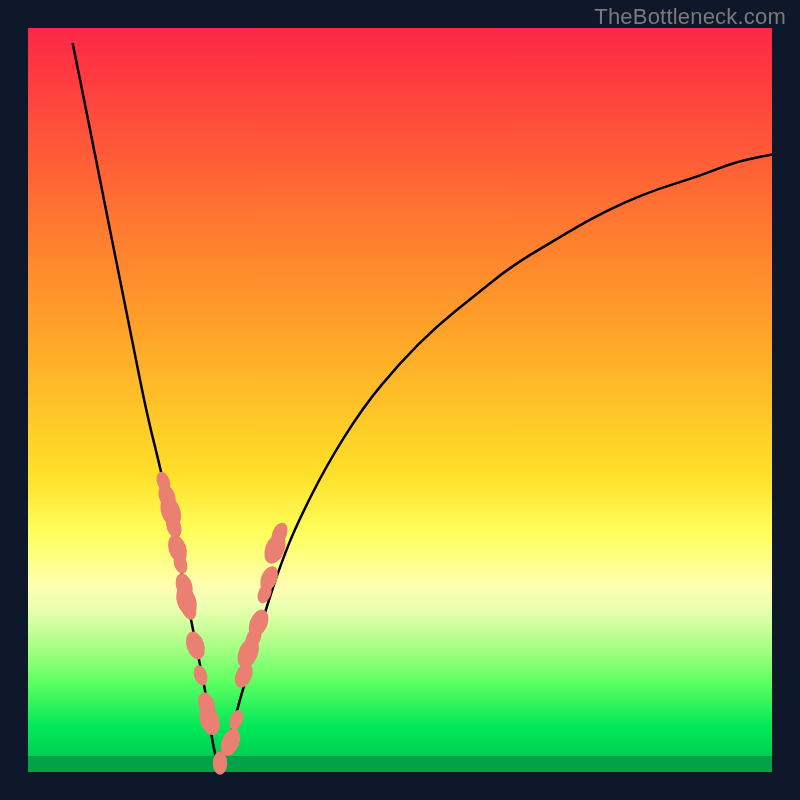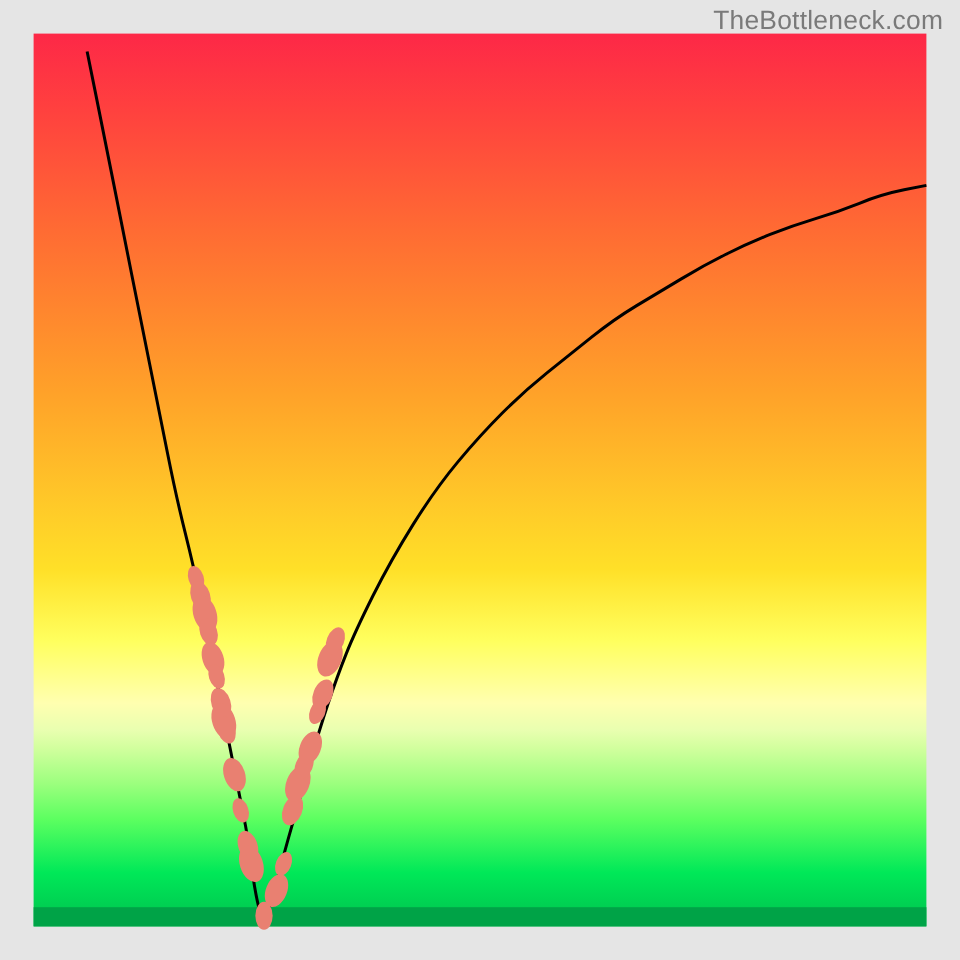--- a/index.html
+++ b/index.html
@@ -10,21 +10,21 @@
     background: #000;
     font-family: Arial, Helvetica, sans-serif;
     overflow: hidden;
   }
   .frame {
     position: absolute;
     top: 0;
     left: 0;
     width: 800px;
     height: 800px;
-    background: #e5e5e5;
+    background: #0f172a;
   }
   .plot-area {
     position: absolute;
     top: 28px;
     left: 28px;
     width: 744px;
     height: 744px;
     background: linear-gradient(
       to bottom,
       #fd2847 0%,

